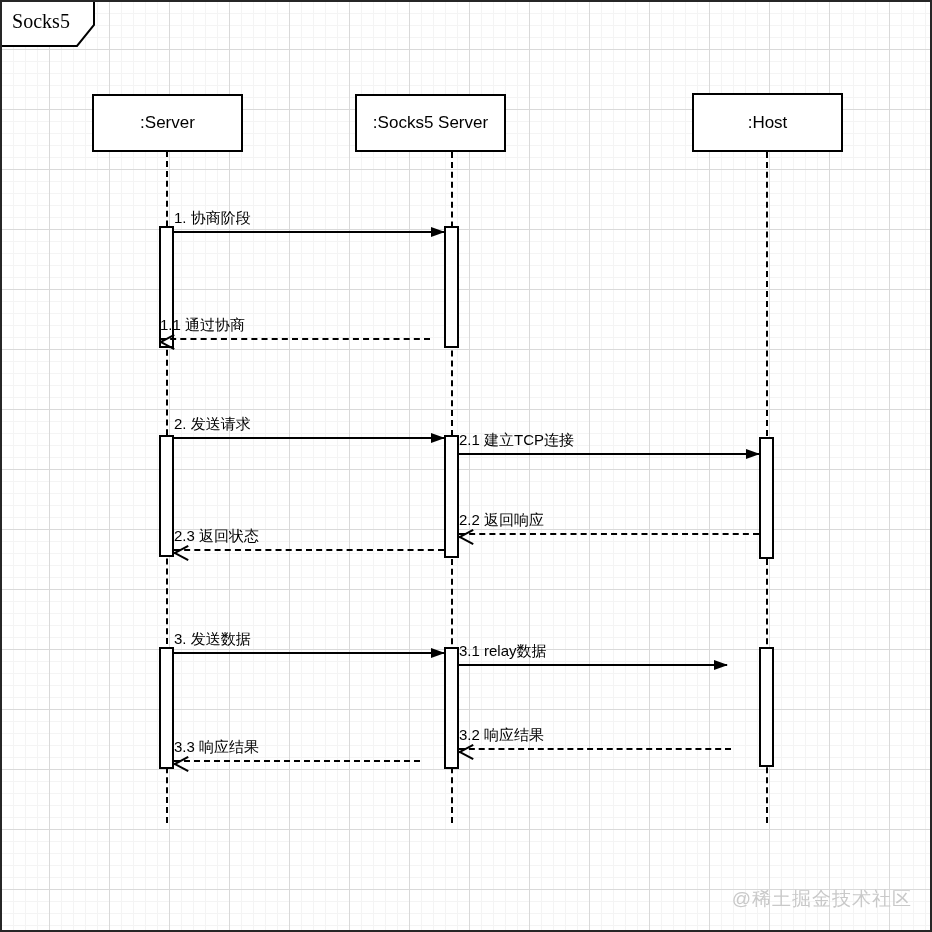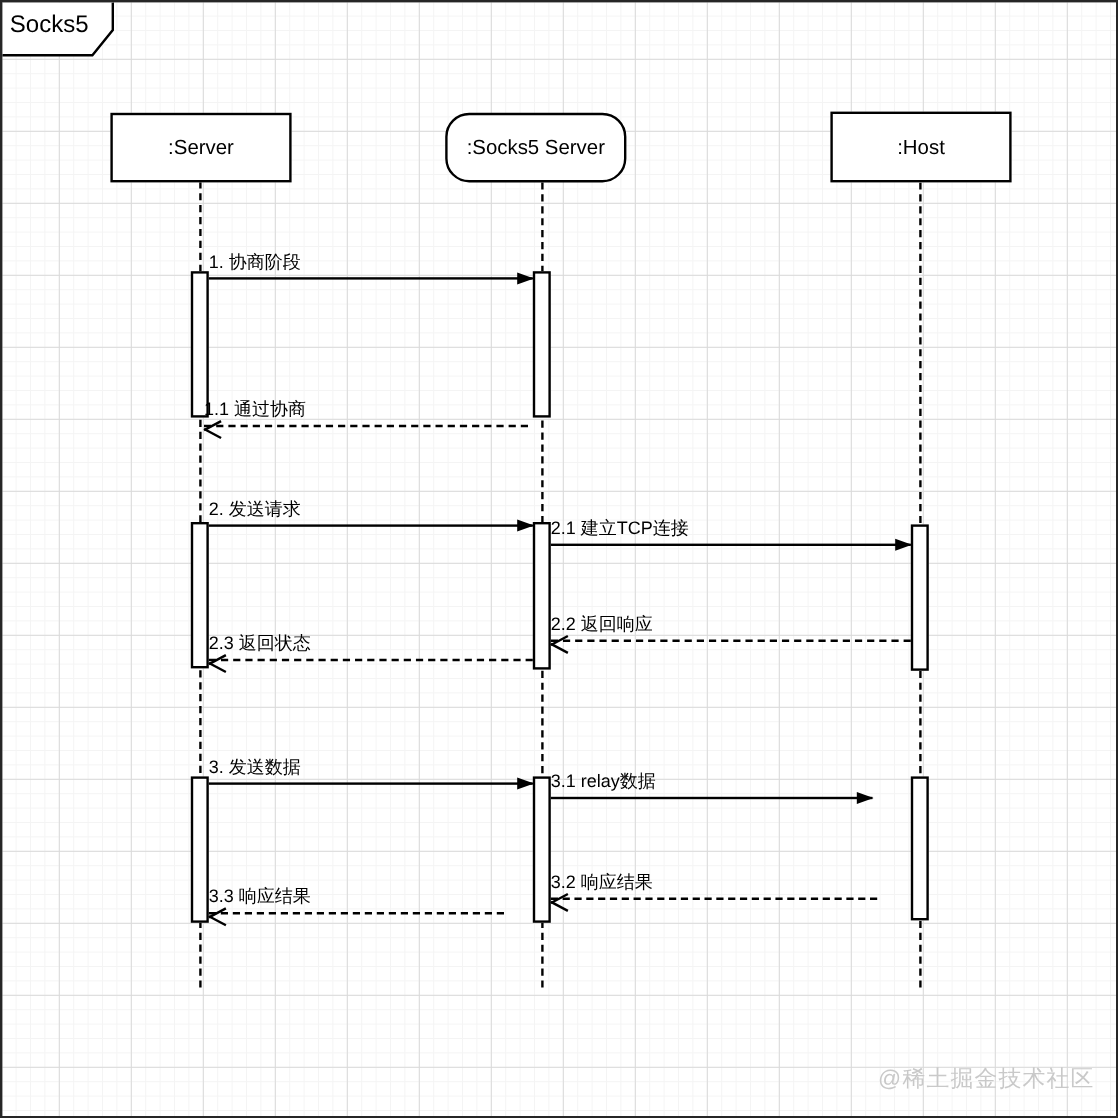--- a/index.html
+++ b/index.html
@@ -25,20 +25,21 @@
     overflow: hidden;
   }
 
   
   .frame-label {
     position: absolute;
     left: -2px;
     top: -2px;
     width: 96px;
     height: 48px;
+    font-family: Liberation Serif, serif;
   }
   .frame-label svg { position: absolute; left: 0; top: 0; }
   .frame-label .frame-text {
     position: absolute;
     left: 0;
     top: 10px;
     width: 82px;
     text-align: center;
     font-size: 20px;
     color: #000;
@@ -157,21 +158,21 @@
     <div class="frame-text">Socks5</div>
   </div>
 
   <div class="lifeline" style="left:164px; top:149px; height:672px;"></div>
   <div class="lifeline" style="left:449px; top:150px; height:671px;"></div>
   <div class="lifeline" style="left:764px; top:150px; height:671px;"></div>
 
   <div class="participant" style="left:90px; top:92px;">
     <span>:Server</span>
   </div>
-  <div class="participant" style="left:369px; top:92px;border-radius:20px;">
+  <div class="participant" style="left:353px; top:92px;">
     <span>:Socks5 Server</span>
   </div>
   <div class="participant" style="left:690px; top:91px; height:59px;">
     <span>:Host</span>
   </div>
 
   <div class="activation" style="left:157px; top:224px; height:122px;"></div>
   <div class="activation" style="left:442px; top:224px; height:122px;"></div>
 
   <div class="activation" style="left:157px; top:433px; height:122px;"></div>
@@ -180,21 +181,21 @@
 
   <div class="activation" style="left:157px; top:645px; height:122px;"></div>
   <div class="activation" style="left:442px; top:645px; height:122px;"></div>
   <div class="activation" style="left:757px; top:645px; height:120px;"></div>
 
   <div class="message solid" style="left:172px; top:203px; width:270px;">
     <div class="msg-label">1. 协商阶段</div>
     <div class="msg-line"></div>
     <div class="arrow-filled-right"></div>
   </div>
-  <div class="message dashed" style="left:168px; top:310px; width:270px;margin-top:16px;">
+  <div class="message dashed" style="left:158px; top:310px; width:270px;">
     <div class="msg-label">1.1 通过协商</div>
     <div class="msg-line"></div>
     <div class="arrow-open-left"></div>
   </div>
 
   <div class="message solid" style="left:172px; top:409px; width:270px;">
     <div class="msg-label">2. 发送请求</div>
     <div class="msg-line"></div>
     <div class="arrow-filled-right"></div>
   </div>

